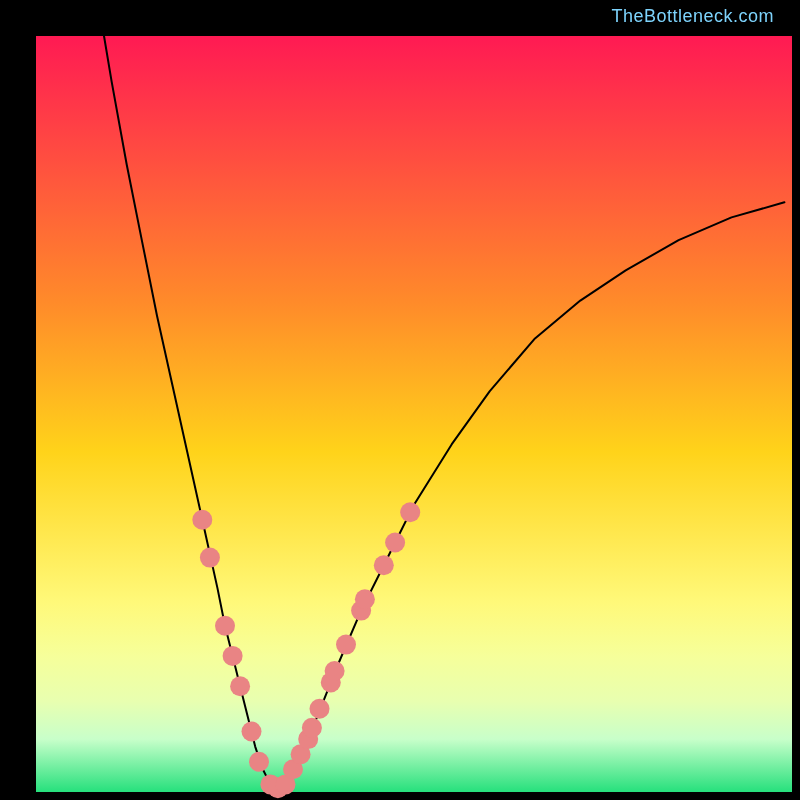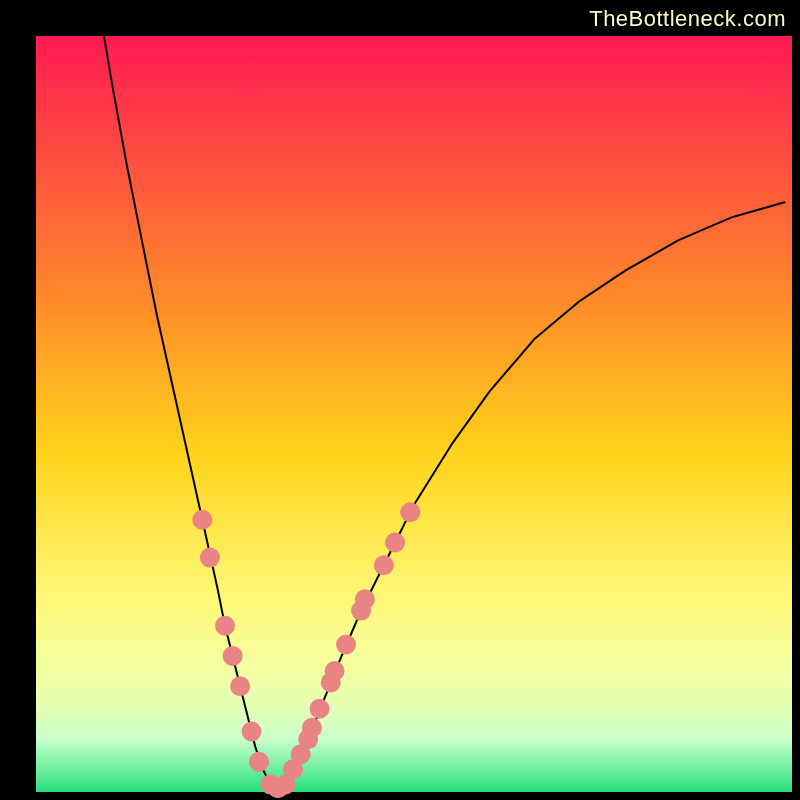--- a/index.html
+++ b/index.html
@@ -15,23 +15,23 @@
     position: absolute;
     left: 0;
     top: 0;
     width: 800px;
     height: 800px;
     background: #000;
   }
   .watermark {
     position: absolute;
     top: 6px;
-    right: 14px;
-    color: #fef9c3;
-    font-size: 22px;
+    right: 26px;
+    color: #7dd3fc;
+    font-size: 18px;
     letter-spacing: 0.5px;
     font-weight: 400;
   }
   svg {
     position: absolute;
     left: 0;
     top: 0;
   }
 </style>
 </head>

